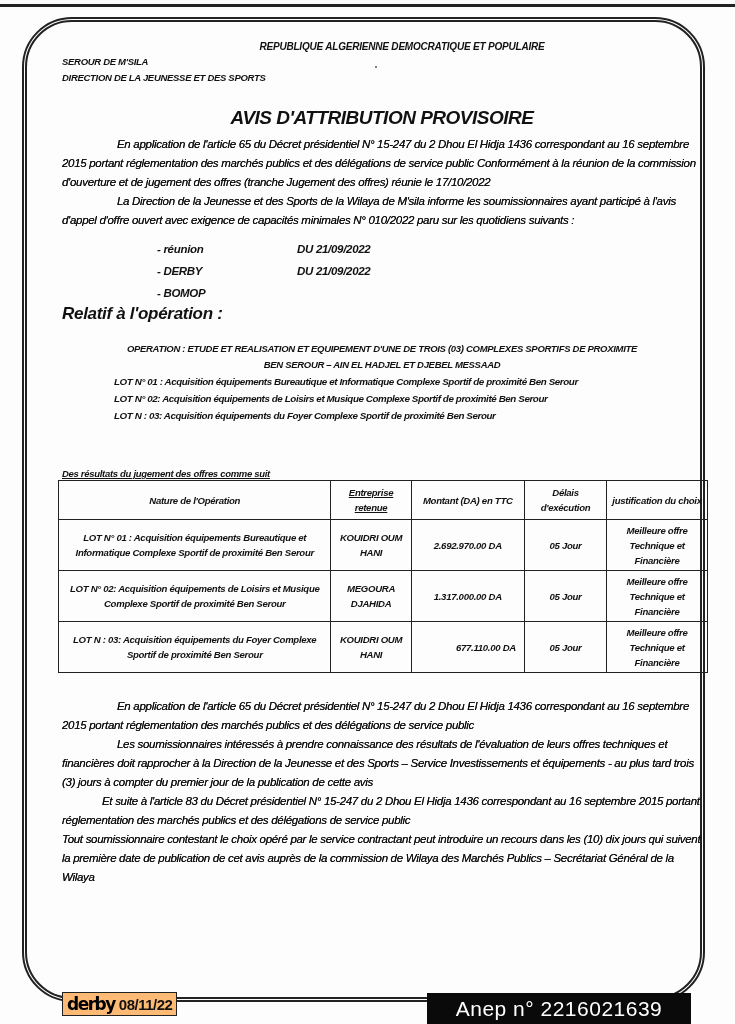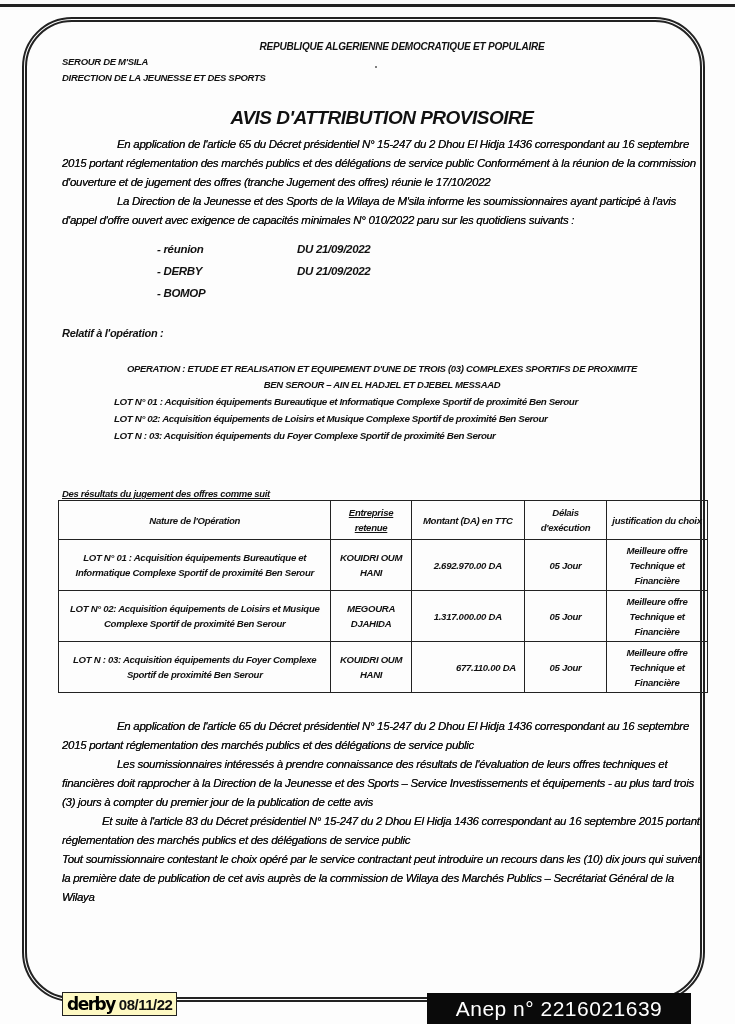--- a/index.html
+++ b/index.html
@@ -18,36 +18,36 @@
     font-style: italic; font-weight: bold; font-size: 11.5px; line-height: 19px;
   }
   .rep { text-align: center; font-size: 10px; margin-left: 40px; line-height: 14px; letter-spacing: -0.2px; }
   .head-left { font-size: 9.5px; line-height: 16px; letter-spacing: -0.3px; }
   .title { text-align: center; font-size: 19px; letter-spacing: -0.5px; margin-top: 22px; margin-bottom: 8px; font-weight: bold; }
   .para { font-weight: normal; font-style: italic; font-size: 11.5px; text-shadow: 0 0 0.4px #111; letter-spacing: -0.3px; }
   .indent { text-indent: 55px; }
   .papers { margin: 8px 0 0 95px; width: 320px; }
   .paper-row { display: flex; height: 22px; align-items: center; font-size: 11.5px; letter-spacing: -0.3px; }
   .paper-name { width: 140px; }
-  .relatif { margin-top: 20px; font-size: 11px; letter-spacing: -0.3px; }
+  .relatif { margin-top: 0; font-size: 17px; letter-spacing: -0.3px; }
   .operation { text-align: center; font-size: 9.5px; line-height: 16px; margin-top: 18px; letter-spacing: -0.3px; }
   .lots { margin-left: 52px; font-size: 9.8px; line-height: 17px; letter-spacing: -0.4px; }
   .results-label { font-size: 9.5px; margin-top: 44px; letter-spacing: -0.3px; line-height: 12px; text-decoration: underline; text-decoration-thickness: 1px; }
   table.res {
     border-collapse: collapse; margin-left: -4px; width: 650px; font-size: 9.6px; line-height: 15px; letter-spacing: -0.3px;
   }
   table.res td, table.res th { border: 1.5px solid #222; text-align: center; vertical-align: middle; padding: 2px 3px; }
   table.res th { font-weight: bold; font-style: italic; height: 34px; }
   table.res td { height: 46px; }
   .c1 { width: 255px; } .c2 { width: 70px; text-decoration: underline; } .c3 { width: 102px; } .c4 { width: 72px; } .c5 { width: 90px; }
   .amt3 { text-align: right !important; padding-right: 8px !important; }
   .closing { margin-top: 24px; }
   .footer-brand {
     position: absolute; left: 62px; top: 992px; height: 22px; padding: 0 4px; border: 1.5px solid #222;
-    background: #fef9c3; display: flex; align-items: center; gap: 4px; font-weight: bold; font-size: 16px;
+    background: #fdba74; display: flex; align-items: center; gap: 4px; font-weight: bold; font-size: 16px;
   }
   .footer-brand .logo { font-family: "DejaVu Sans", sans-serif; font-weight: bold; font-size: 17px; letter-spacing: -1.5px; color: #000; }
   .footer-brand .date { font-size: 15px; letter-spacing: -0.5px; }
   .anep {
     position: absolute; left: 427px; top: 993px; width: 264px; height: 31px; background: #0a0a0a; color: #fff;
     font-size: 21px; display: flex; align-items: center; justify-content: center; letter-spacing: 0.5px;
   }
   .speck { position: absolute; width: 2px; height: 2px; background: #555; border-radius: 1px; }
 </style>
 </head>

